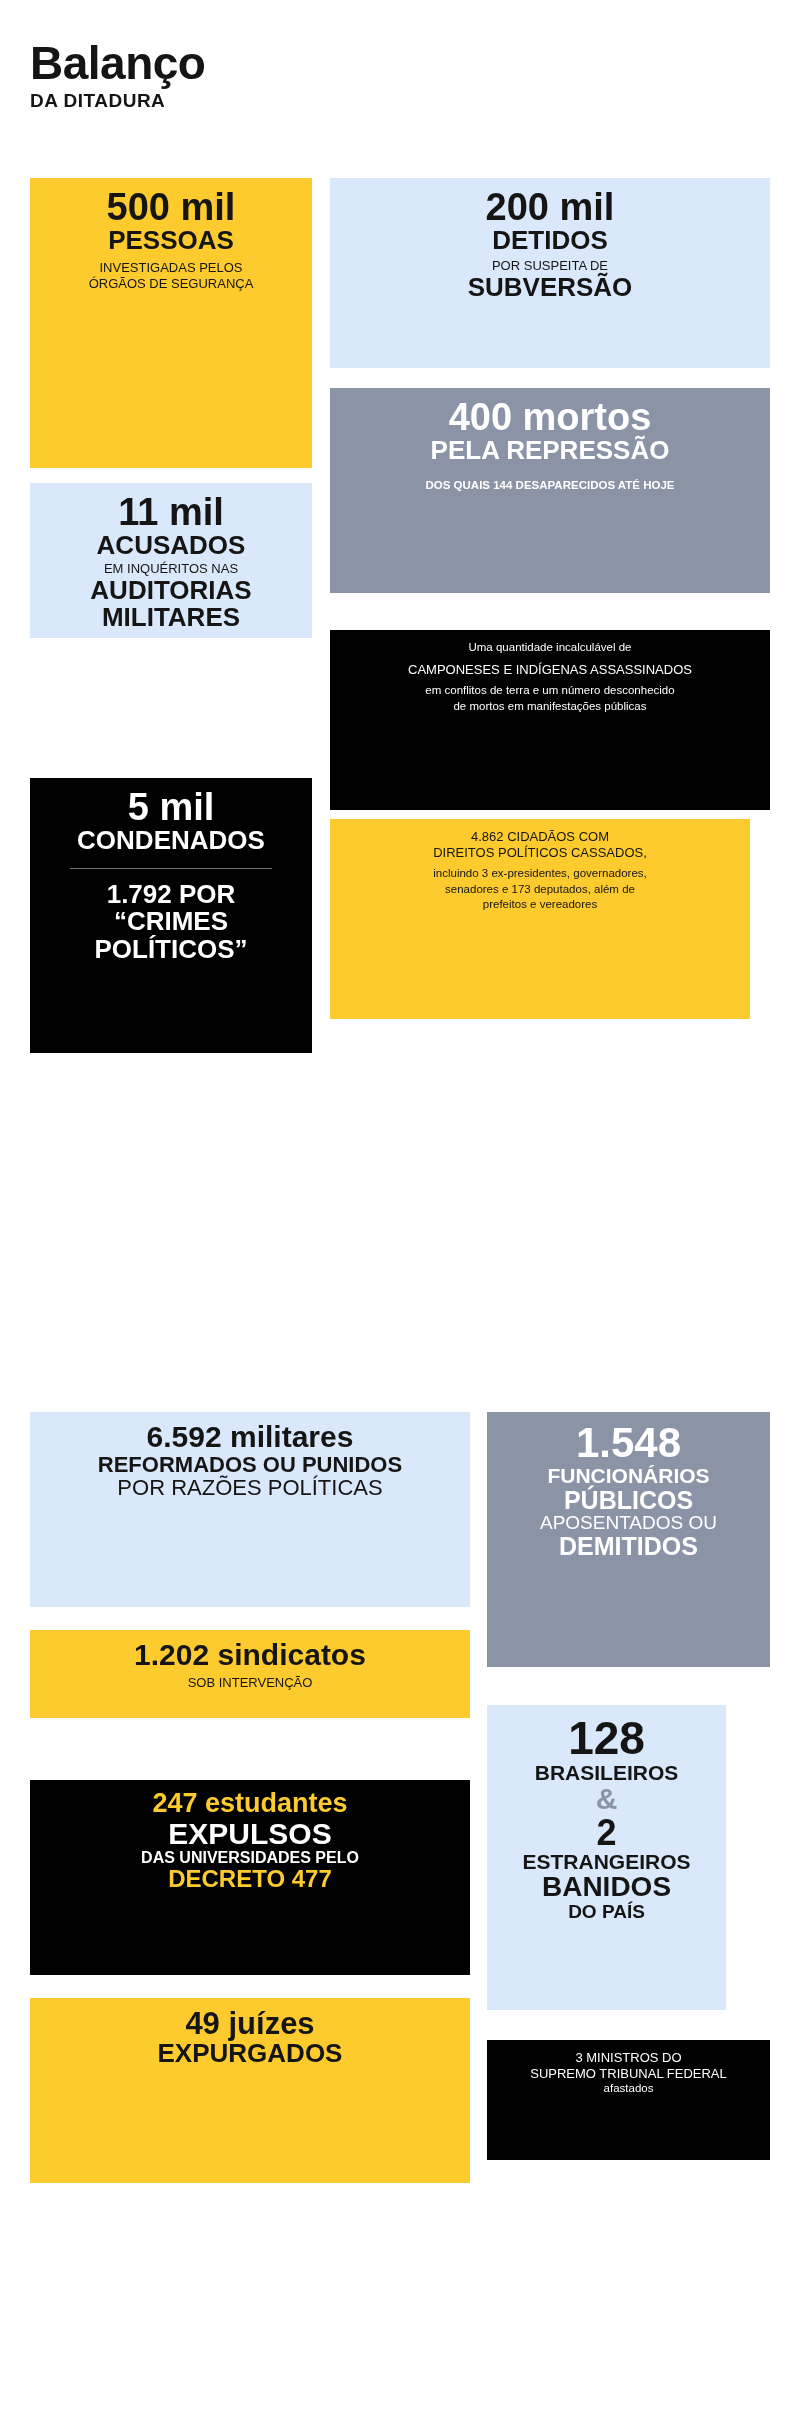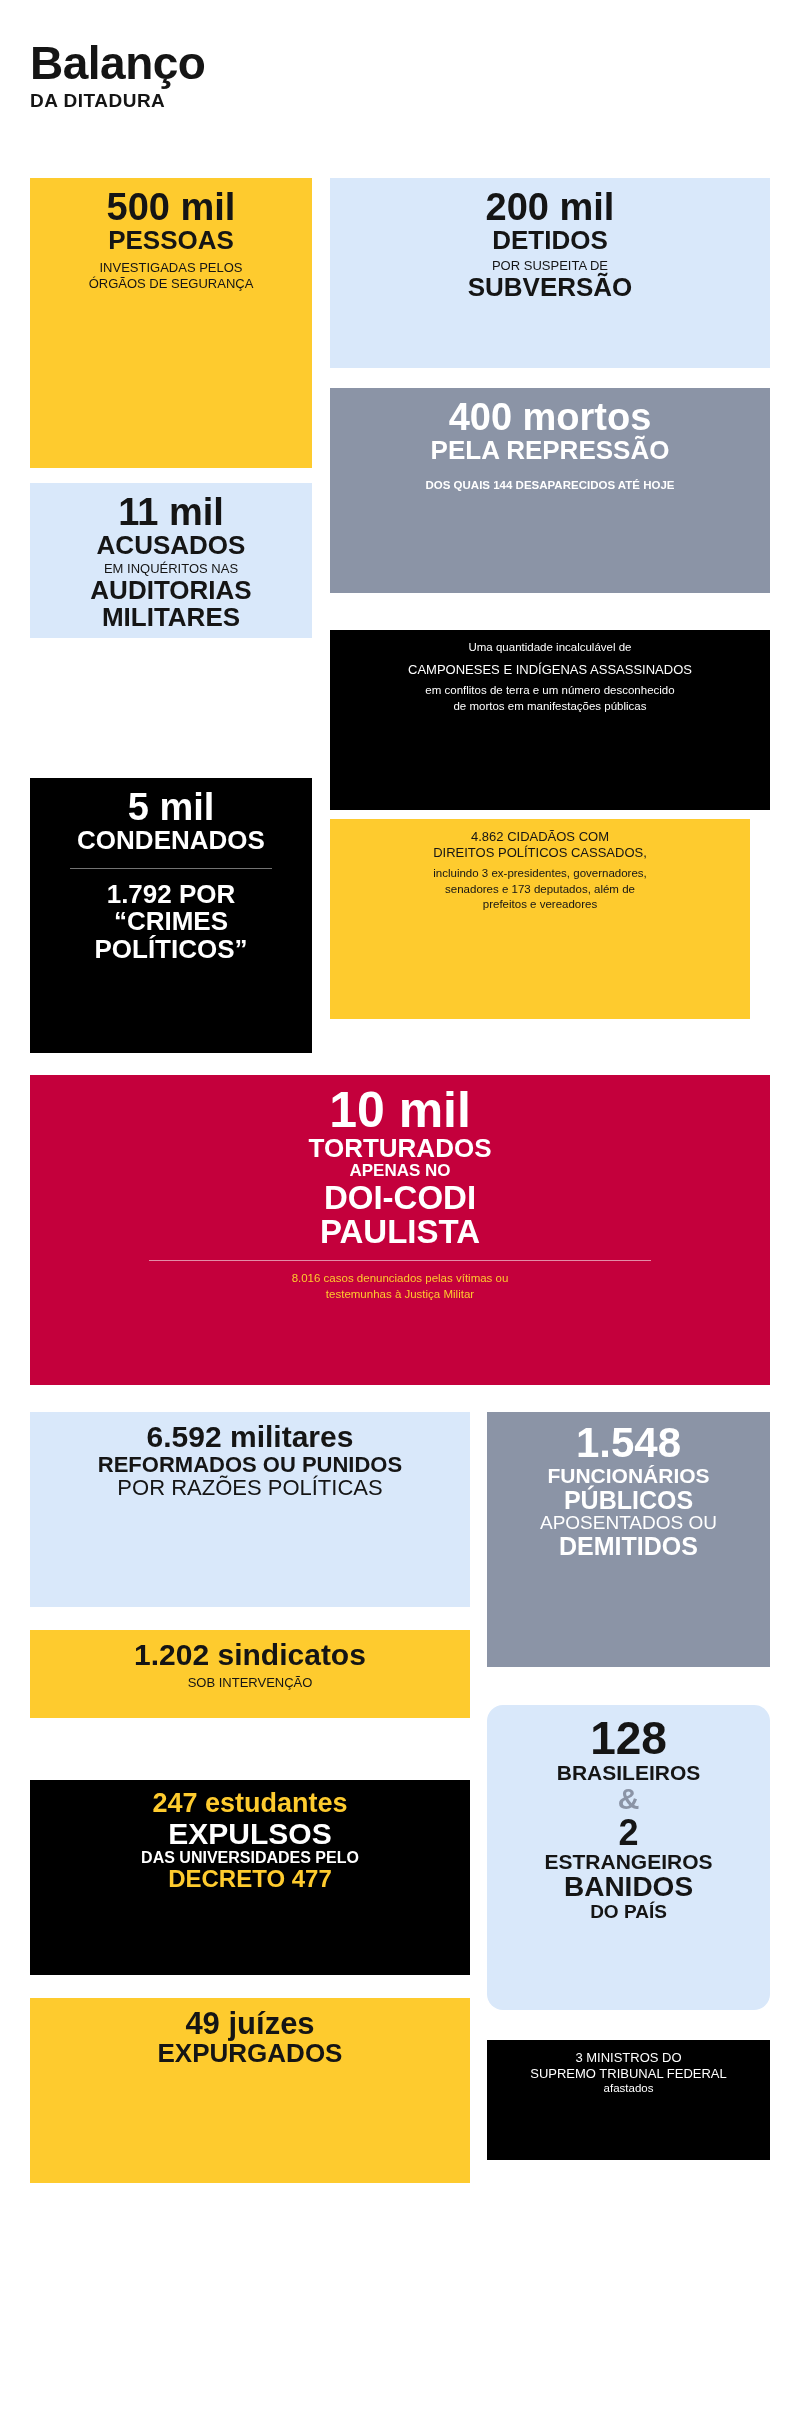--- a/index.html
+++ b/index.html
@@ -85,21 +85,21 @@
   #c-11mil    { left: 30px;  top: 483px; width: 282px; height: 155px; }
   #c-400mortos{ left: 330px; top: 388px; width: 440px; height: 205px; }
   #c-5mil     { left: 30px;  top: 778px; width: 282px; height: 275px; }
   #c-camponeses{left: 330px; top: 630px; width: 440px; height: 180px; }
   #c-4862     { left: 330px; top: 819px; width: 420px; height: 200px; }
   #c-10mil    { left: 30px;  top: 1075px; width: 740px; height: 310px; }
   #c-6592     { left: 30px;  top: 1412px; width: 440px; height: 195px; }
   #c-1548     { left: 487px; top: 1412px; width: 283px; height: 255px; }
   #c-1202     { left: 30px;  top: 1630px; width: 440px; height: 88px; }
   #c-247      { left: 30px;  top: 1780px; width: 440px; height: 195px; }
-  #c-128      { left: 487px; top: 1705px; width: 283px; height: 305px; border-radius: 16px; }
+  #c-128      { left: 487px; top: 1705px; width: 239px; height: 305px; }
   #c-49       { left: 30px;  top: 1998px; width: 440px; height: 185px; }
   #c-3min     { left: 487px; top: 2040px; width: 283px; height: 120px; }
   #c-congresso{ left: 30px;  top: 2255px; width: 740px; height: 80px; }
 
   #c-congresso .l2 { font-size: 29px; }
 </style>
 </head>
 <body>
 
 <div class="page">
@@ -153,30 +153,20 @@
   </div>
 
   <div id="c-4862" class="card yellow">
     <div class="l4">4.862 CIDADÃOS COM</div>
     <div class="l4">DIREITOS POLÍTICOS CASSADOS,</div>
     <div class="l5 reg" style="margin-top:6px">incluindo 3 ex-presidentes, governadores,</div>
     <div class="l5 reg">senadores e 173 deputados, além de</div>
     <div class="l5 reg">prefeitos e vereadores</div>
   </div>
 
-  <div id="c-10mil" class="card crimson">
-    <div class="huge-num">10 mil</div>
-    <div class="l2">TORTURADOS</div>
-    <div class="l3">APENAS NO</div>
-    <div class="l1" style="font-size:33px">DOI-CODI</div>
-    <div class="l1" style="font-size:33px">PAULISTA</div>
-    <div class="divider-dark"></div>
-    <div class="l5 reg yellow-text">8.016 casos denunciados pelas vítimas ou</div>
-    <div class="l5 reg yellow-text">testemunhas à Justiça Militar</div>
-  </div>
 
   <div id="c-6592" class="card lightblue">
     <div class="l1" style="font-size:30px">6.592 militares</div>
     <div class="l2" style="font-size:22px">REFORMADOS OU PUNIDOS</div>
     <div class="l2 reg" style="font-size:22px">POR RAZÕES POLÍTICAS</div>
   </div>
 
   <div id="c-1548" class="card gray">
     <div class="l1" style="font-size:42px">1.548</div>
     <div class="l2" style="font-size:21px">FUNCIONÁRIOS</div>

